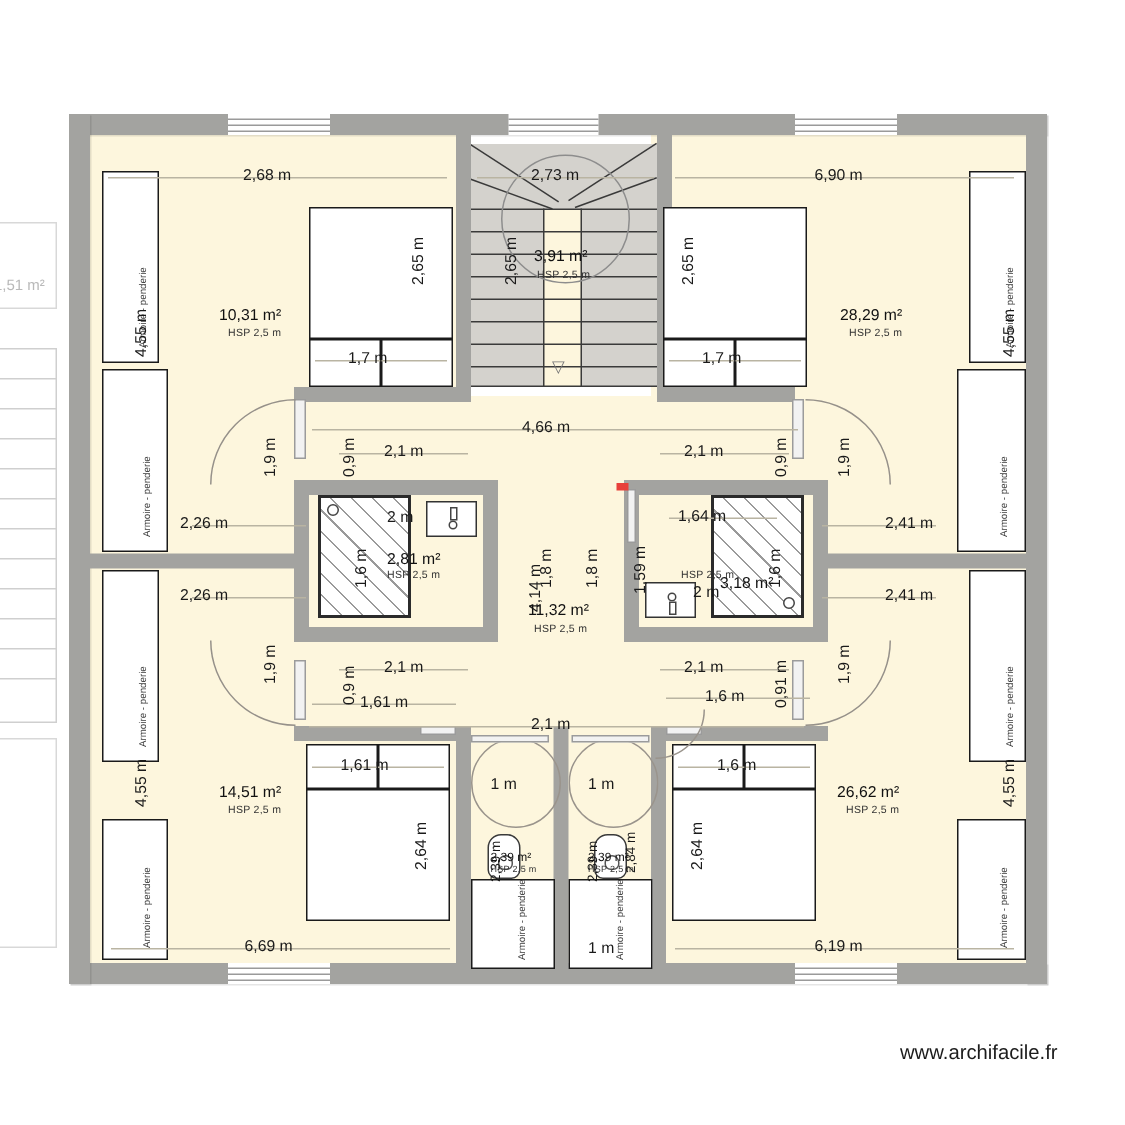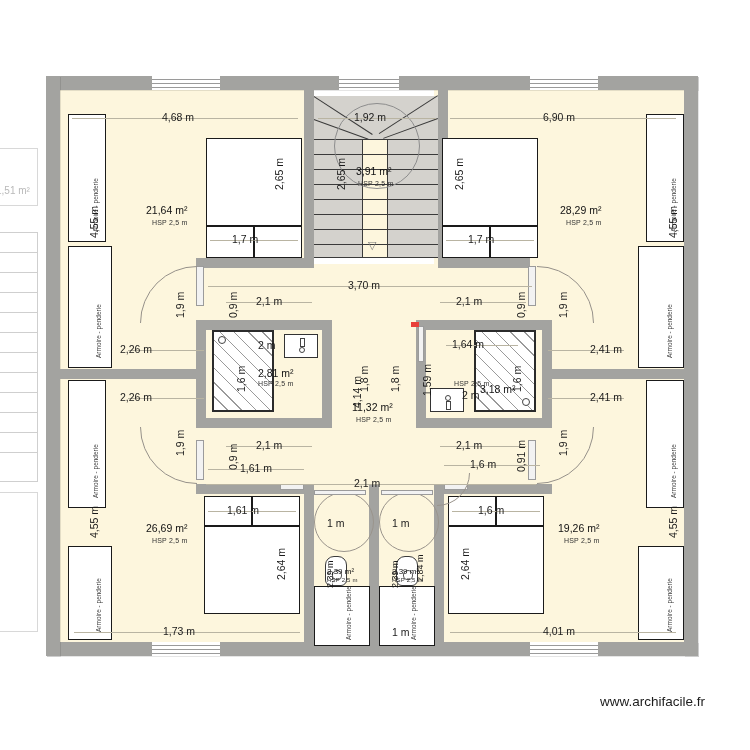--- a/index.html
+++ b/index.html
@@ -249,37 +249,37 @@
   <div class="dimline" style="left:226px;top:446px;width:86px;height:1px;"></div>
   <div class="dimline" style="left:440px;top:446px;width:86px;height:1px;"></div>
   <div class="dimline" style="left:210px;top:240px;width:88px;height:1px;"></div>
   <div class="dimline" style="left:446px;top:240px;width:88px;height:1px;"></div>
   <div class="dimline" style="left:208px;top:511px;width:88px;height:1px;"></div>
   <div class="dimline" style="left:452px;top:511px;width:88px;height:1px;"></div>
   <div class="dimline" style="left:208px;top:469px;width:96px;height:1px;"></div>
   <div class="dimline" style="left:444px;top:465px;width:96px;height:1px;"></div>
   <div class="dimline" style="left:446px;top:345px;width:72px;height:1px;"></div>
 
-  <div class="t dim" style="left:162px;top:112px;">4,68 m</div>
-  <div class="t dim" style="left:354px;top:112px;">1,92 m</div>
+  <div class="t dim" style="left:162px;top:112px;">2,68 m</div>
+  <div class="t dim" style="left:354px;top:112px;">2,73 m</div>
   <div class="t dim" style="left:543px;top:112px;">6,90 m</div>
 
   <div class="t dim dimv" style="left:274px;top:190px;">2,65 m</div>
   <div class="t dim dimv" style="left:336px;top:190px;">2,65 m</div>
   <div class="t dim dimv" style="left:454px;top:190px;">2,65 m</div>
 
   <div class="t dim" style="left:232px;top:234px;">1,7 m</div>
   <div class="t dim" style="left:468px;top:234px;">1,7 m</div>
 
   <div class="t dim dimv" style="left:89px;top:238px;">4,55 m</div>
   <div class="t dim dimv" style="left:89px;top:538px;">4,55 m</div>
   <div class="t dim dimv" style="left:668px;top:238px;">4,55 m</div>
   <div class="t dim dimv" style="left:668px;top:538px;">4,55 m</div>
 
-  <div class="t dim" style="left:348px;top:280px;">3,70 m</div>
+  <div class="t dim" style="left:348px;top:280px;">4,66 m</div>
 
   <div class="t dim dimv" style="left:175px;top:318px;">1,9 m</div>
   <div class="t dim dimv" style="left:228px;top:318px;">0,9 m</div>
   <div class="t dim" style="left:256px;top:296px;">2,1 m</div>
   <div class="t dim" style="left:456px;top:296px;">2,1 m</div>
   <div class="t dim dimv" style="left:516px;top:318px;">0,9 m</div>
   <div class="t dim dimv" style="left:558px;top:318px;">1,9 m</div>
 
   <div class="t dim" style="left:120px;top:344px;">2,26 m</div>
   <div class="t dim" style="left:120px;top:392px;">2,26 m</div>
@@ -313,48 +313,48 @@
   <div class="t dim" style="left:327px;top:518px;">1 m</div>
   <div class="t dim" style="left:392px;top:518px;">1 m</div>
 
   <div class="t dim dimv" style="left:276px;top:580px;">2,64 m</div>
   <div class="t dim dimv" style="left:460px;top:580px;">2,64 m</div>
   <div class="t dim dimv tiny" style="left:326px;top:588px;font-size:9px;">2,39 m</div>
   <div class="t dim dimv tiny" style="left:391px;top:588px;font-size:9px;">2,39 m</div>
   <div class="t dim dimv tiny" style="left:416px;top:582px;font-size:9px;">2,84 m</div>
 
   <div class="t dim" style="left:392px;top:627px;">1 m</div>
-  <div class="t dim" style="left:163px;top:626px;">1,73 m</div>
-  <div class="t dim" style="left:543px;top:626px;">4,01 m</div>
-
-  <div class="t area" style="left:146px;top:205px;">21,64 m²</div>
+  <div class="t dim" style="left:163px;top:626px;">6,69 m</div>
+  <div class="t dim" style="left:543px;top:626px;">6,19 m</div>
+
+  <div class="t area" style="left:146px;top:205px;">10,31 m²</div>
   <div class="t hsp" style="left:152px;top:219px;">HSP 2,5 m</div>
 
   <div class="t area" style="left:356px;top:166px;">3,91 m²</div>
   <div class="t hsp" style="left:358px;top:180px;">HSP 2,5 m</div>
 
   <div class="t area" style="left:560px;top:205px;">28,29 m²</div>
   <div class="t hsp" style="left:566px;top:219px;">HSP 2,5 m</div>
 
   <div class="t area" style="left:258px;top:368px;">2,81 m²</div>
   <div class="t hsp" style="left:258px;top:380px;">HSP 2,5 m</div>
 
   <div class="t area" style="left:352px;top:402px;">11,32 m²</div>
   <div class="t hsp" style="left:356px;top:416px;">HSP 2,5 m</div>
 
   <div class="t area" style="left:480px;top:368px;margin-top:16px;">3,18 m²</div>
   <div class="t hsp" style="left:454px;top:380px;">HSP 2,5 m</div>
 
-  <div class="t area" style="left:146px;top:523px;">26,69 m²</div>
+  <div class="t area" style="left:146px;top:523px;">14,51 m²</div>
   <div class="t hsp" style="left:152px;top:537px;">HSP 2,5 m</div>
 
   <div class="t area tiny" style="left:327px;top:568px;font-size:8px;">2,39 m²</div>
   <div class="t hsp" style="left:327px;top:577px;font-size:6px;">HSP 2,5 m</div>
 
   <div class="t area tiny" style="left:392px;top:568px;font-size:8px;">2,39 m²</div>
   <div class="t hsp" style="left:392px;top:577px;font-size:6px;">HSP 2,5 m</div>
 
-  <div class="t area" style="left:558px;top:523px;">19,26 m²</div>
+  <div class="t area" style="left:558px;top:523px;">26,62 m²</div>
   <div class="t hsp" style="left:564px;top:537px;">HSP 2,5 m</div>
 
   <div class="wm" style="left:600px;top:694px;">www.archifacile.fr</div>
 
 </div>
 
 </body></html>

